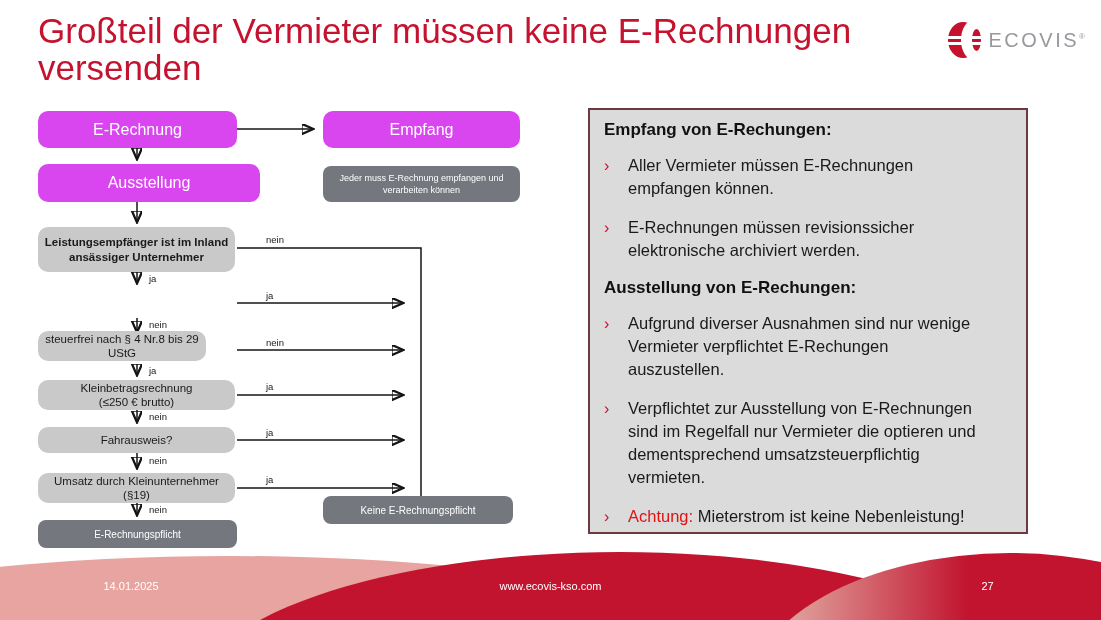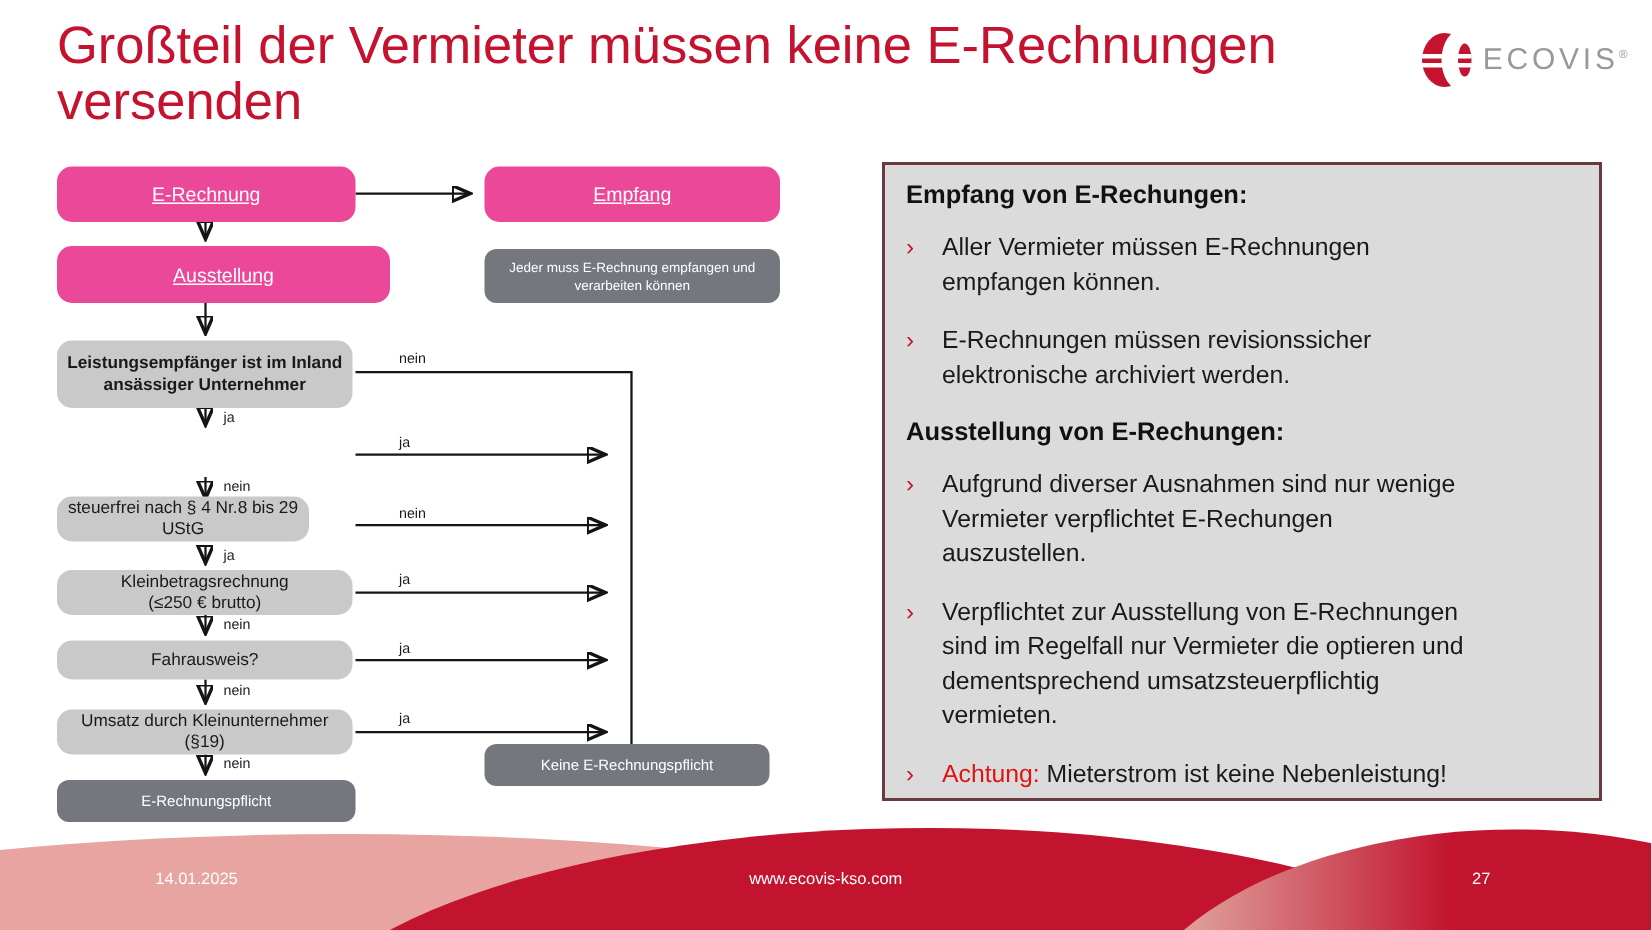--- a/index.html
+++ b/index.html
@@ -16,21 +16,21 @@
   .lm-cres { position:absolute; left:13px; top:0; width:26px; height:40px; border-radius:50%; background:#fff; }
   .lm-lens { position:absolute; left:24px; top:9px; width:9px; height:22px; border-radius:50%; background:#C4122F; }
   .lm-bar  { position:absolute; left:0; width:33px; height:3.5px; background:#fff; }
   .lm-bar.b1 { top:15.5px; } .lm-bar.b2 { top:21.5px; }
   .logo-text { font-size:20px; letter-spacing:2.5px; color:#97999C; font-weight:400; }
   .logo-reg { font-size:8px; vertical-align:super; letter-spacing:0; }
 
   
   .node { position:absolute; display:flex; align-items:center; justify-content:center;
           text-align:center; white-space:pre-line; }
-  .node-red  { background:#ec4899; color:#fff; border-radius:10px; font-size:13px;text-decoration:underline; }
+  .node-red  { background:#d946ef; color:#fff; border-radius:10px; font-size:16px; }
   .node-dark { background:#74777E; color:#fff; border-radius:8px; font-size:10px; }
   .node-note { background:#74777E; color:#fff; border-radius:8px; font-size:9px; line-height:1.35; }
   .node-light{ background:#C9C9C9; color:#1a1a1a; border-radius:10px; font-size:11.5px; line-height:1.25; }
 
   .n-erechnung { left:38px;  top:111px; width:199px; height:37px; }
   .n-empfang   { left:323px; top:111px; width:197px; height:37px; }
   .n-ausstellung{ left:38px; top:164px; width:222px; height:38px; }
   .n-note      { left:323px; top:166px; width:197px; height:36px; }
   .n-q1 { left:38px; top:227px; width:197px; height:45px;font-weight:bold; }
   .n-q2 { left:38px; top:288px; width:168px; height:30px;margin-top:43px; }
@@ -46,21 +46,21 @@
 
   .elabel { position:absolute; font-size:9.5px; color:#1a1a1a; }
   .el-q1r { left:266px; top:234px; } .el-q1d { left:149px; top:273px; }
   .el-q2r { left:266px; top:290px; } .el-q2d { left:149px; top:319px; }
   .el-q3r { left:266px; top:337px; } .el-q3d { left:149px; top:365px; }
   .el-q4r { left:266px; top:381px; } .el-q4d { left:149px; top:411px; }
   .el-q5r { left:266px; top:427px; } .el-q5d { left:149px; top:455px; }
   .el-q6r { left:266px; top:474px; } .el-q6d { left:149px; top:504px; }
 
   
-  .panel { position:absolute; left:588px; top:108px; width:480px; height:426px;
+  .panel { position:absolute; left:588px; top:108px; width:440px; height:426px;
            background:#DBDBDB; border:2px solid #6B3A3F; padding:10px 14px 8px 14px; overflow:hidden; }
   .p-heading { font-size:17px; font-weight:bold; color:#111; margin-bottom:14px; }
   .bullet { display:flex; margin-bottom:16px; }
   .bullet .marker { width:24px; flex:none; color:#C4122F; font-size:16px; line-height:23px; }
   .bullet .btext { flex:1; font-size:16.5px; line-height:23px; color:#1a1a1a; white-space:pre-line; }
   .red-text { color:#E01313; }
 
   
   .footer-wave { position:absolute; left:0; bottom:0; width:1101px; height:75px; }
   .footer-text { position:absolute; color:#fff; font-size:11px; z-index:2; }

